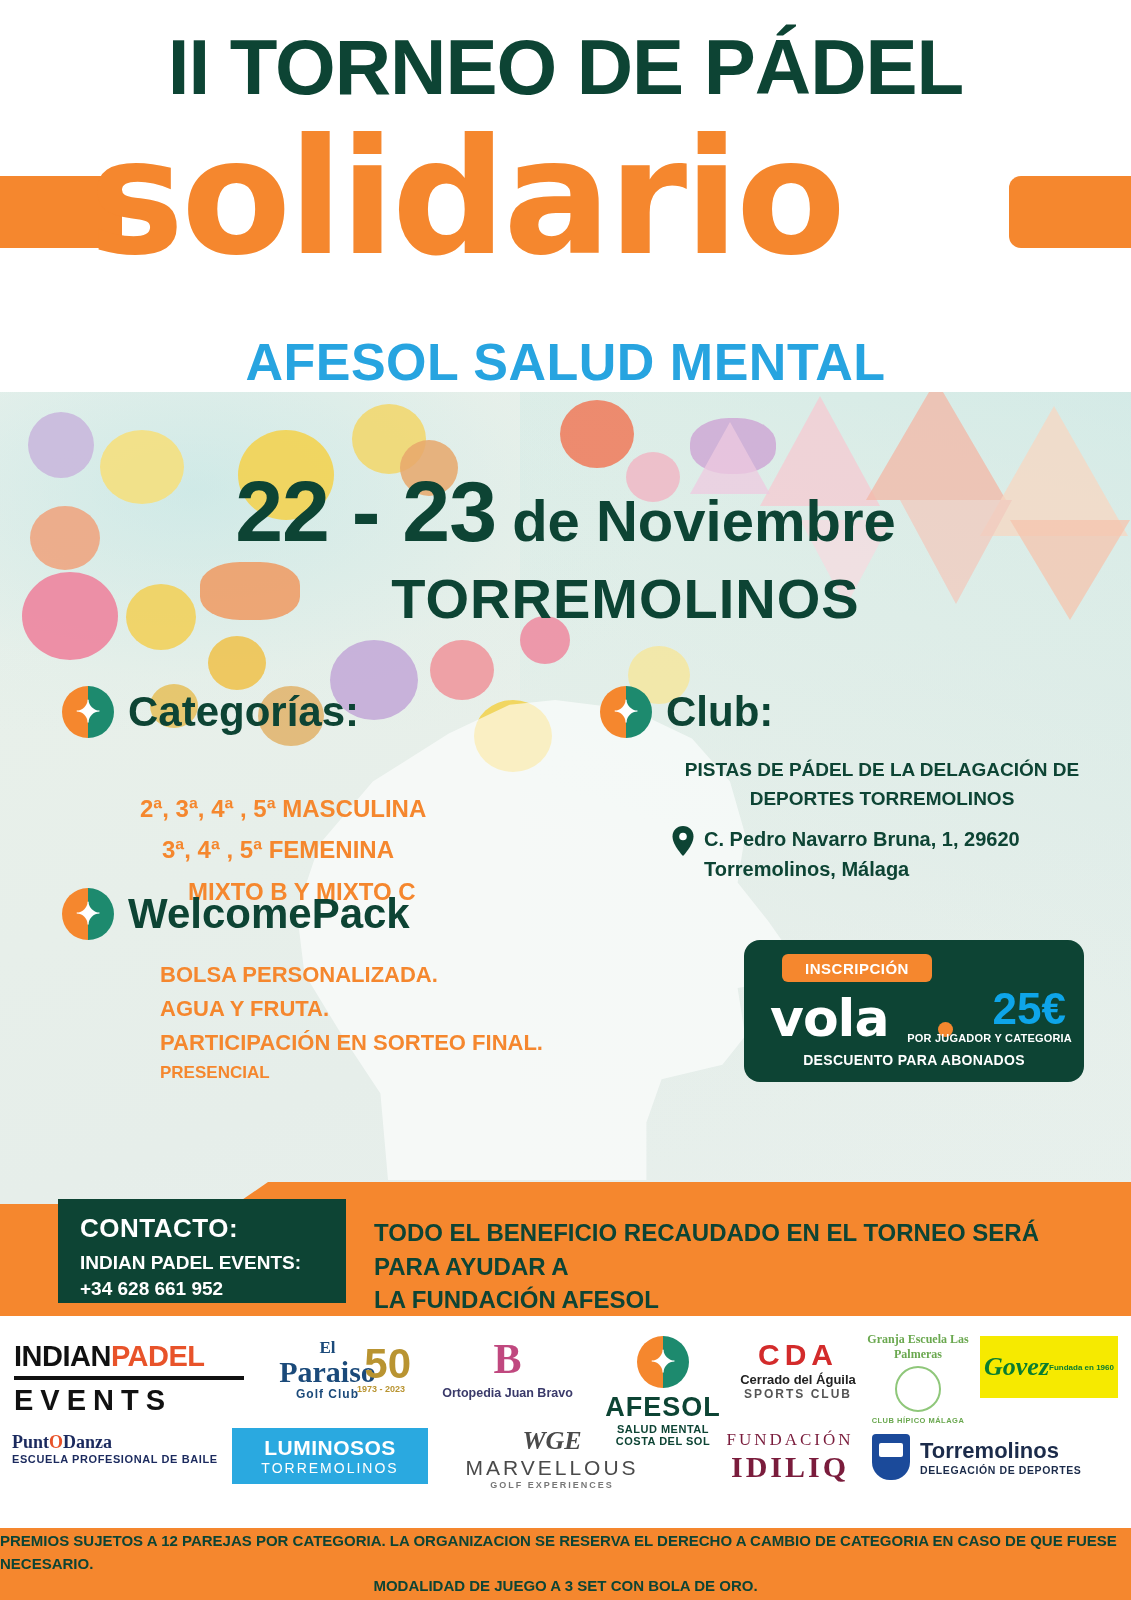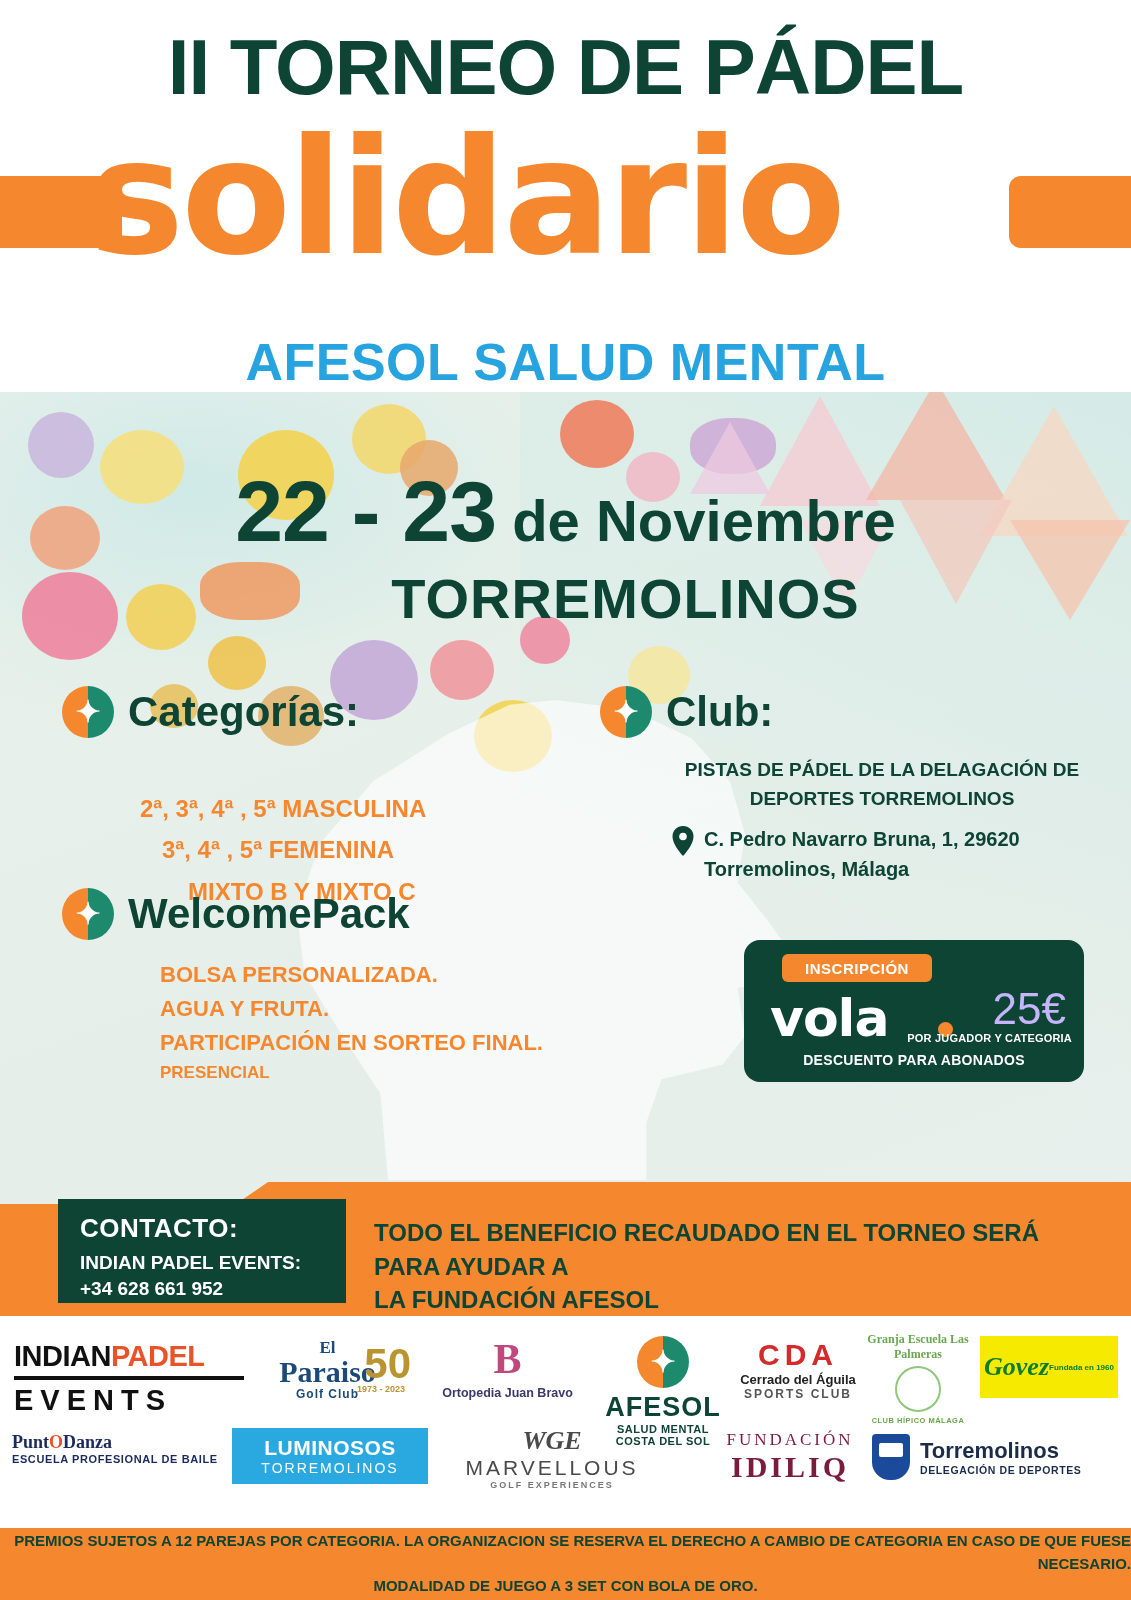--- a/index.html
+++ b/index.html
@@ -155,21 +155,21 @@
     position: absolute; left: 26px; top: 48px;
     font-size: 52px; font-weight: 700; color: #fff; letter-spacing: -1px;
     font-family: "DejaVu Sans", sans-serif;
   }
   .vola-dot {
     position: absolute; left: 194px; top: 82px; width: 15px; height: 15px;
     background: #f5872e; border-radius: 50%;
   }
   .price {
     position: absolute; right: 18px; top: 44px;
-    font-size: 44px; font-weight: 400; color: #c4b5fd;
+    font-size: 44px; font-weight: 700; color: #0ea5e9;
   }
   .price-sub {
     position: absolute; right: 12px; top: 92px;
     font-size: 11px; font-weight: 700; color: #fff; letter-spacing: .2px;
   }
   .desc-abon {
     position: absolute; left: 0; top: 112px; width: 340px; text-align: center;
     font-size: 14px; font-weight: 700; color: #fff; letter-spacing: .3px;
   }
 
@@ -258,21 +258,21 @@
   .torre .shield { width: 38px; height: 46px; background:#1b4a9a; border-radius: 4px 4px 18px 18px; flex:none; position:relative;}
   .torre .shield:after{content:"";position:absolute;left:7px;top:9px;width:24px;height:14px;background:#fff;border-radius:2px;}
   .torre .t1 { font-size: 22px; font-weight:800; color:#1b2b4a;}
   .torre .t2 { font-size: 10.5px; font-weight:700; color:#1b2b4a; letter-spacing:.6px;}
 
   
   .footer {
     position: absolute; left: 0; bottom: 0; width: 1131px; height: 72px;
     background: #f5872e; color: #0d4434;
     display: flex; flex-direction: column; align-items: center; justify-content: center;
-    text-align: right;
+    text-align: left;
     font-size: 15px; font-weight: 800; line-height: 1.5;
   }
 </style>
 </head>
 <body>
 
 <div class="poster">
 
   <div class="bg-base"></div>
   <div class="bg-teal-wash"></div>

